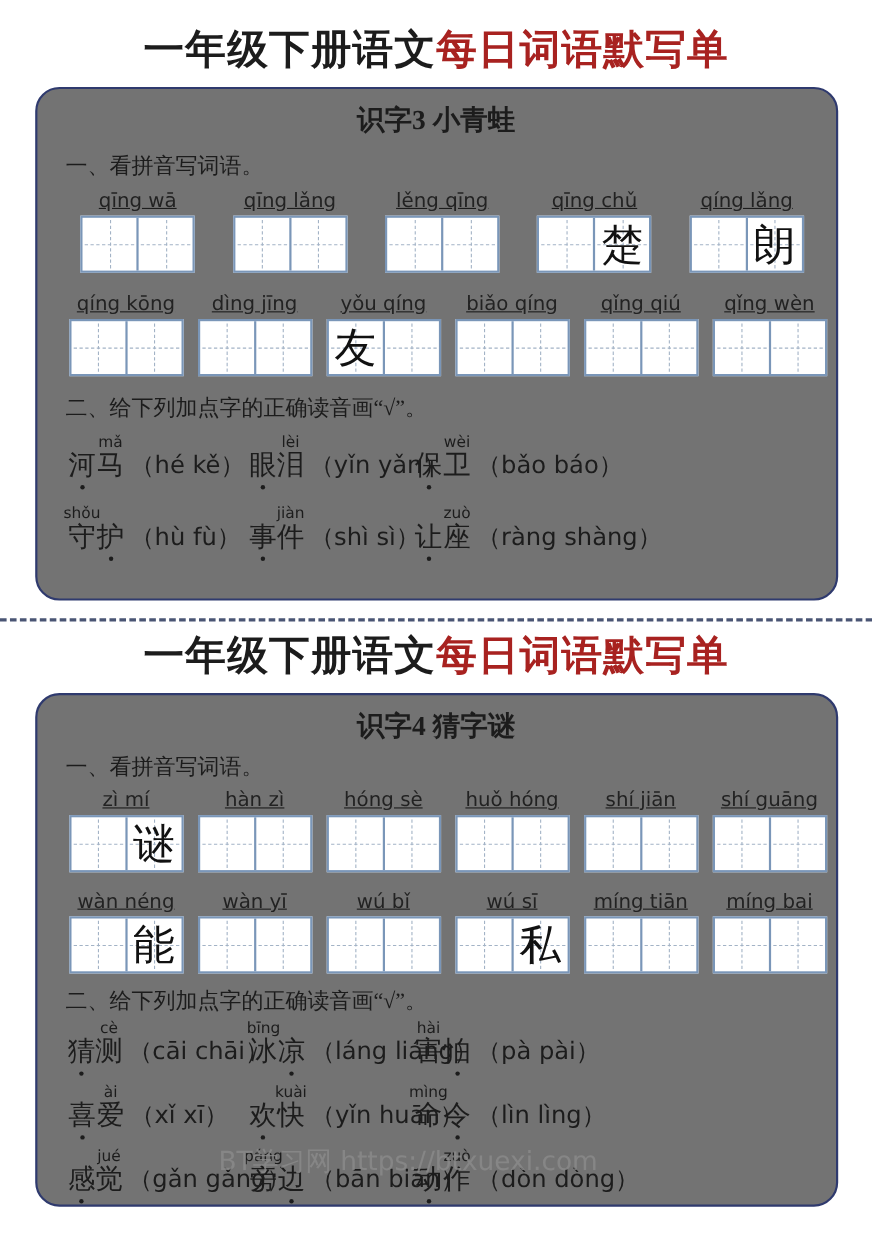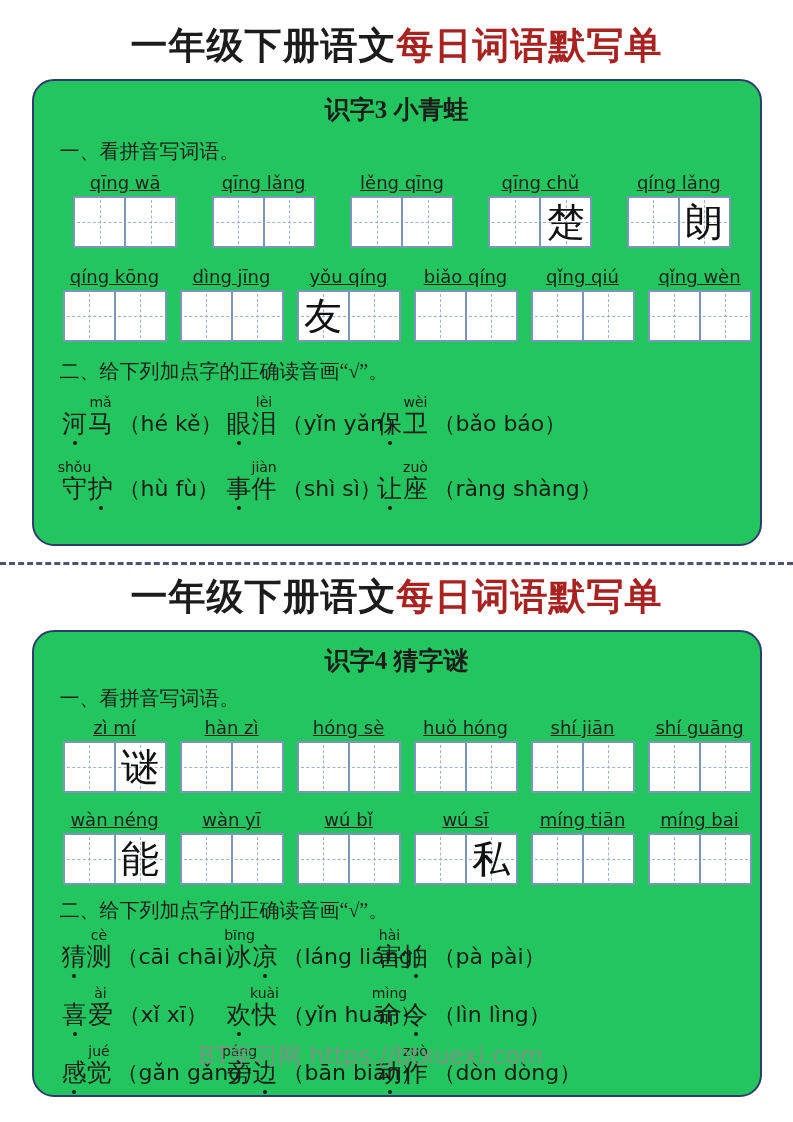--- a/index.html
+++ b/index.html
@@ -20,21 +20,21 @@
     white-space: nowrap;
   }
   .sheet-title.second { padding-top: 0; margin-top: 10px; }
   .t-red { color: var(--title_red); }
   .box {
     width: 730px; height: 467px;
     margin: 12px auto 0;
     border: 2px solid var(--box_border);
     border-radius: 22px;
     padding: 6px 16px 0;
-    background: #22c55e;
+    background: #737373;
   }
   .lesson { margin: 8px 0 0; text-align: center; font-size: 25px; font-weight: bold; line-height: 29px; }
   .instr { margin: 14px 0 0 10px; font-size: 20px; line-height: 26px; }
   .instr2 { margin-top: 16px; }
   .prow { display: flex; gap: 13px; margin: 8px 2px 0 13px; }
   .prow2 { margin-top: 18px; }
   .pgroup { flex: 1; display: flex; flex-direction: column; align-items: center; text-decoration: underline; }
   .plabel {
     font-family: "DejaVu Sans", sans-serif;
     font-size: 18px; line-height: 22px; color: #222;

